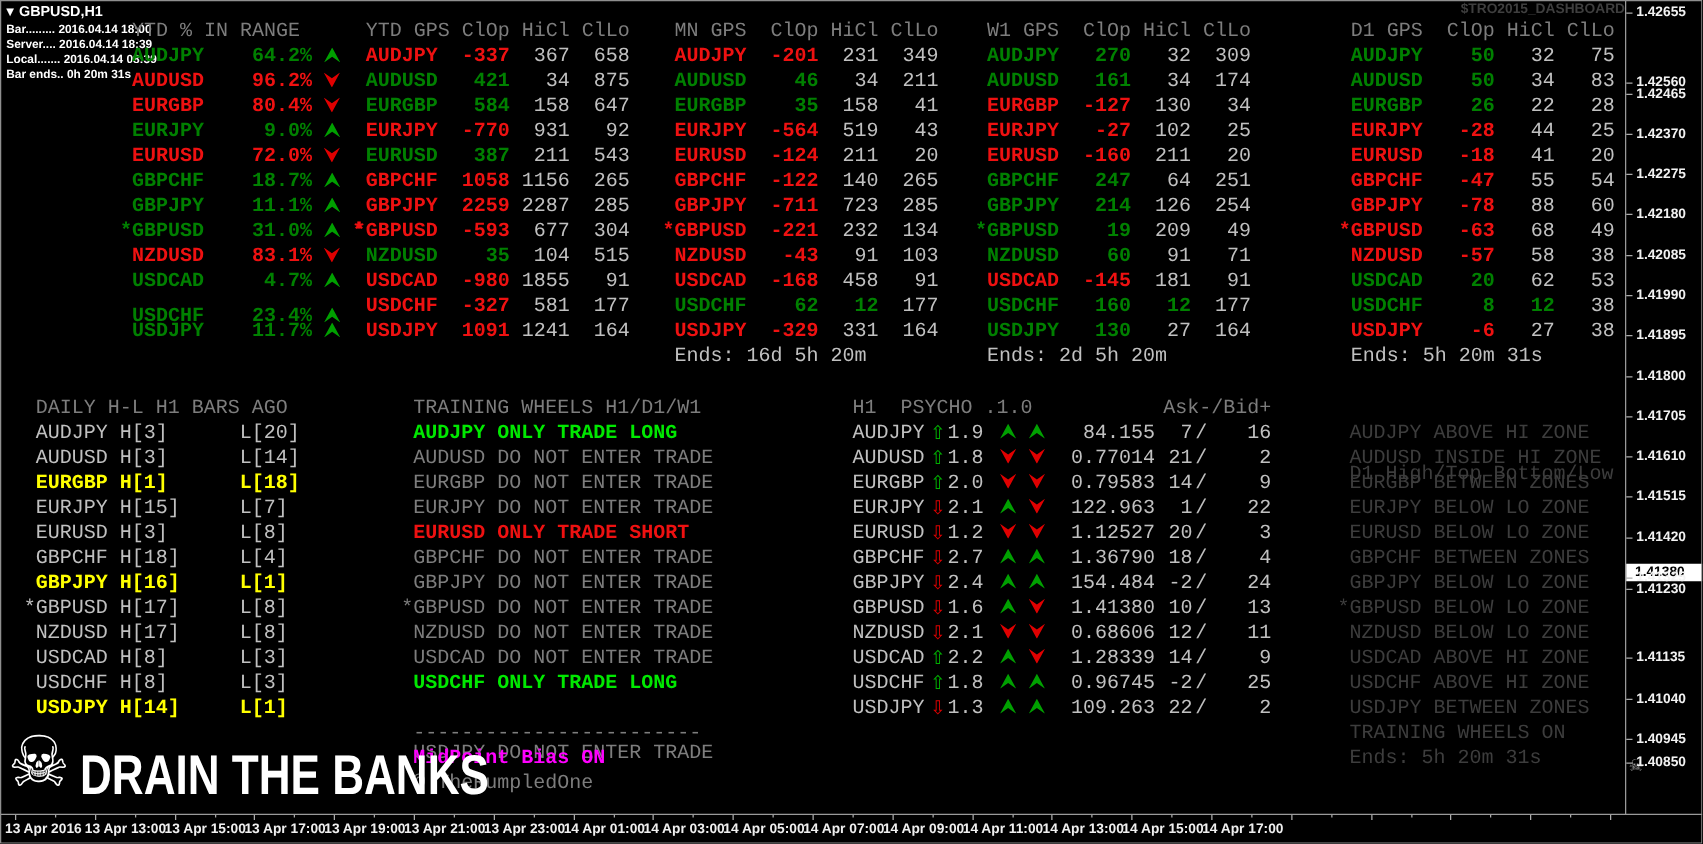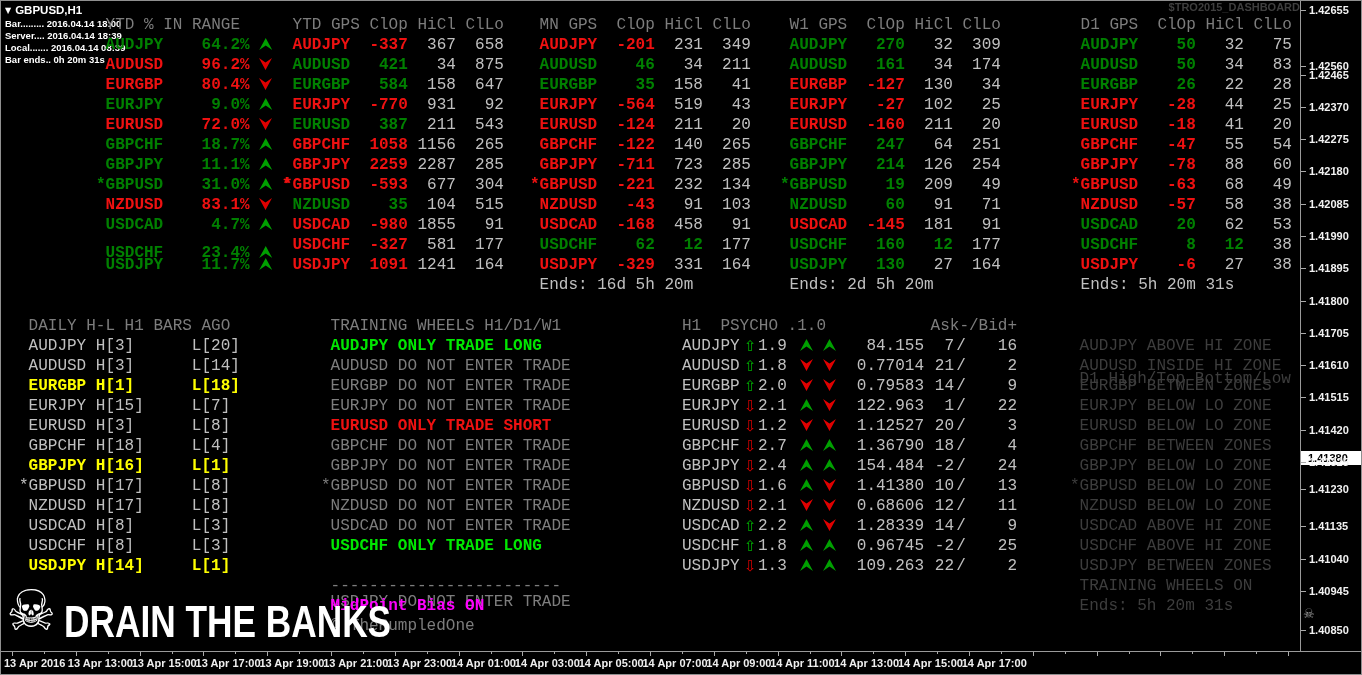--- a/index.html
+++ b/index.html
@@ -257,25 +257,25 @@
       <div class="tick-label" style="top: 165.4px;">1.42180</div>
       <div class="tick-label" style="top: 197.68px;">1.42085</div>
       <div class="tick-label" style="top: 229.96px;">1.41990</div>
       <div class="tick-label" style="top: 262.24px;">1.41895</div>
       <div class="tick-label" style="top: 294.52px;">1.41800</div>
       <div class="tick-label" style="top: 326.8px;">1.41705</div>
       <div class="tick-label" style="top: 359.08px;">1.41610</div>
       <div class="tick-label" style="top: 391.36px;">1.41515</div>
       <div class="tick-label" style="top: 423.64px;">1.41420</div>
       <div class="tick-label" style="top: 455.92px;">1.41325</div>
-      <div class="tick-label" style="top: 483px;">1.41230</div>
+      <div class="tick-label" style="top: 465px;">1.41230</div>
       <div class="tick-label" style="top: 520.48px;">1.41135</div>
       <div class="tick-label" style="top: 552.76px;">1.41040</div>
       <div class="tick-label" style="top: 585.04px;">1.40945</div>
-      <div class="tick-label" style="top: 624px;">1.40850</div>
+      <div class="tick-label" style="top: 604px;">1.40850</div>
     </div>
 
   <div id="taxis">
       <div class="t-tick" style="left: 12px; height: 4px;"></div>
       <div class="t-tick" style="left: 43.9px; height: 2px;"></div>
       <div class="t-tick" style="left: 75.8px; height: 4px;"></div>
       <div class="t-tick" style="left: 107.7px; height: 2px;"></div>
       <div class="t-tick" style="left: 139.6px; height: 4px;"></div>
       <div class="t-tick" style="left: 171.5px; height: 2px;"></div>
       <div class="t-tick" style="left: 203.4px; height: 4px;"></div>

